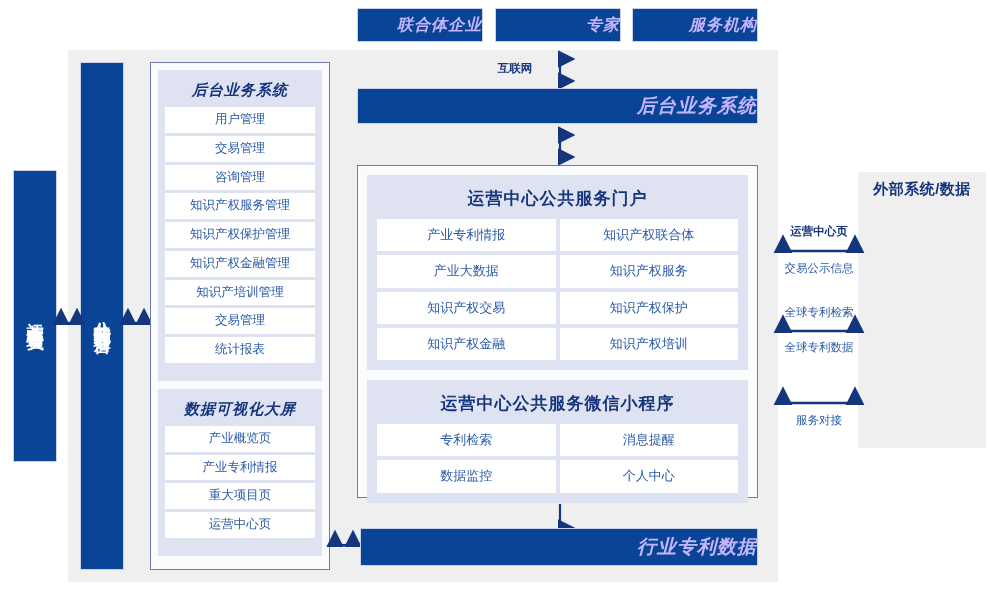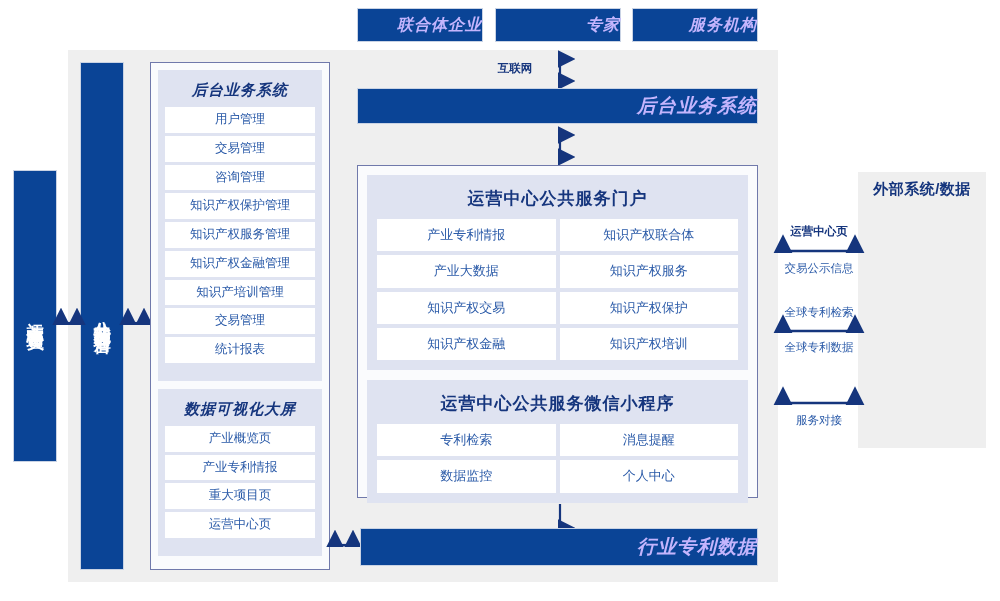--- a/index.html
+++ b/index.html
@@ -170,22 +170,22 @@
   </div>
 
   <div class="abs group-card" style="left:150px; top:62px; width:180px; height:508px; padding:7px;">
 
     <div class="group-inner" style="margin-bottom:8px;">
       <div class="group-title">后台业务系统</div>
       <div>
         <div class="cell">用户管理</div>
         <div class="cell">交易管理</div>
         <div class="cell">咨询管理</div>
+        <div class="cell">知识产权服务管理</div>
         <div class="cell">知识产权保护管理</div>
-        <div class="cell">知识产权服务管理</div>
         <div class="cell">知识产权金融管理</div>
         <div class="cell">知识产培训管理</div>
         <div class="cell">交易管理</div>
         <div class="cell">统计报表</div>
       </div>
     </div>
 
     <div class="group-inner">
       <div class="group-title">数据可视化大屏</div>
       <div>

